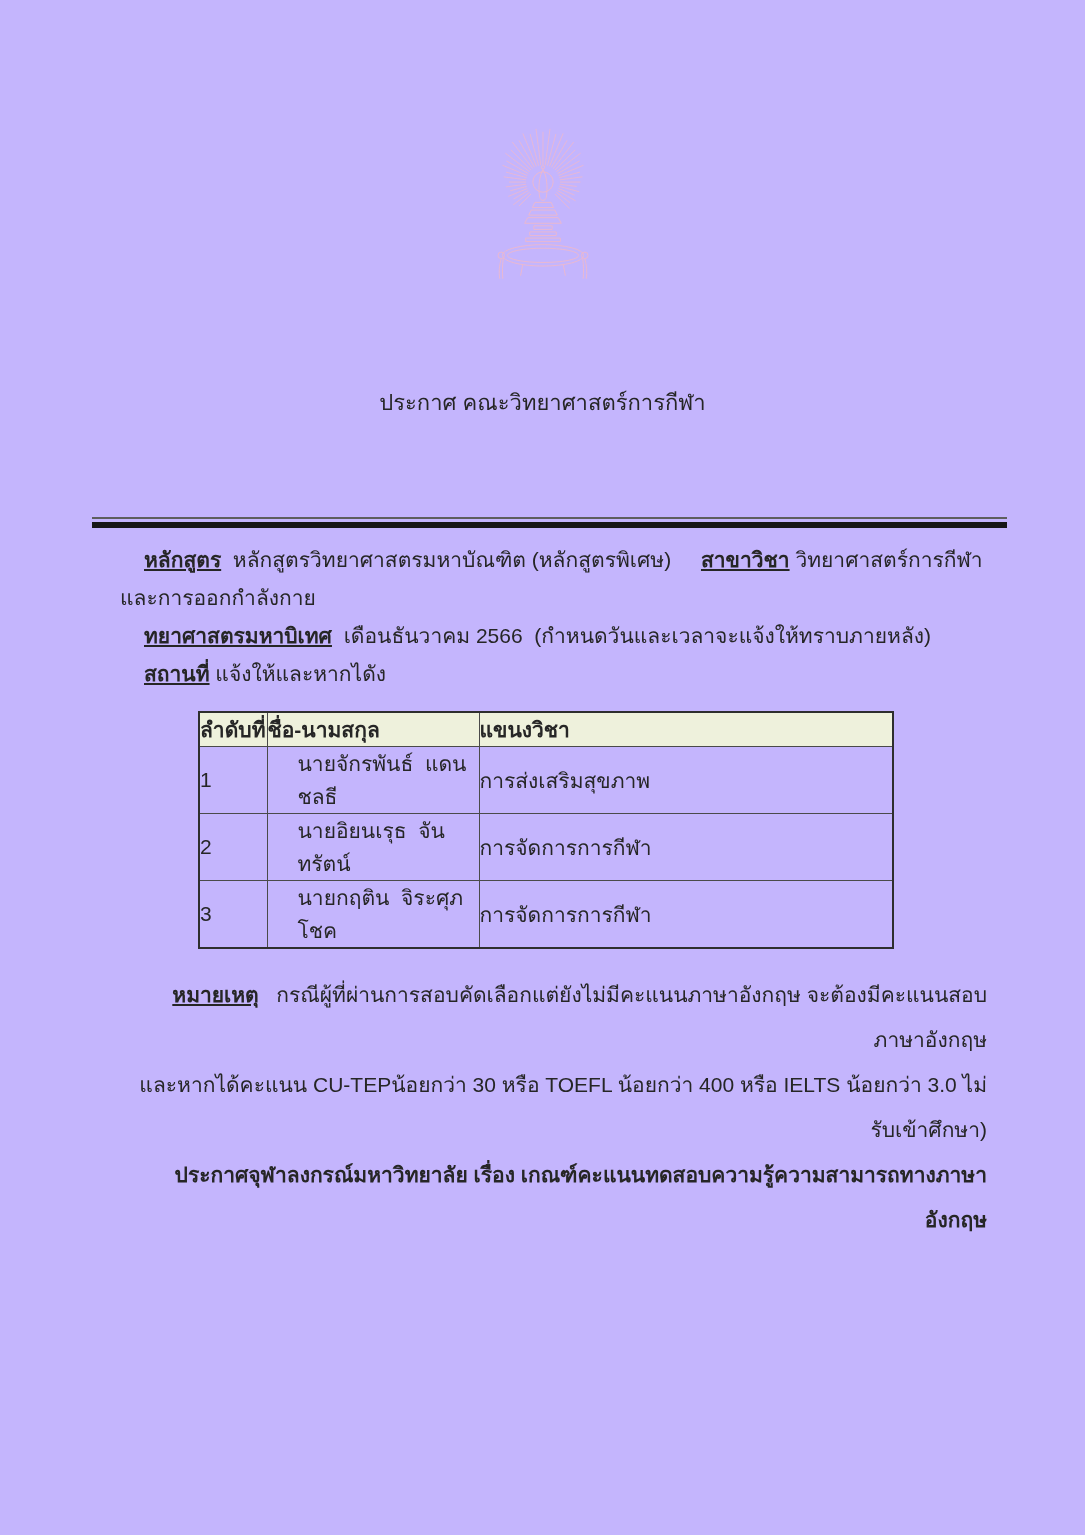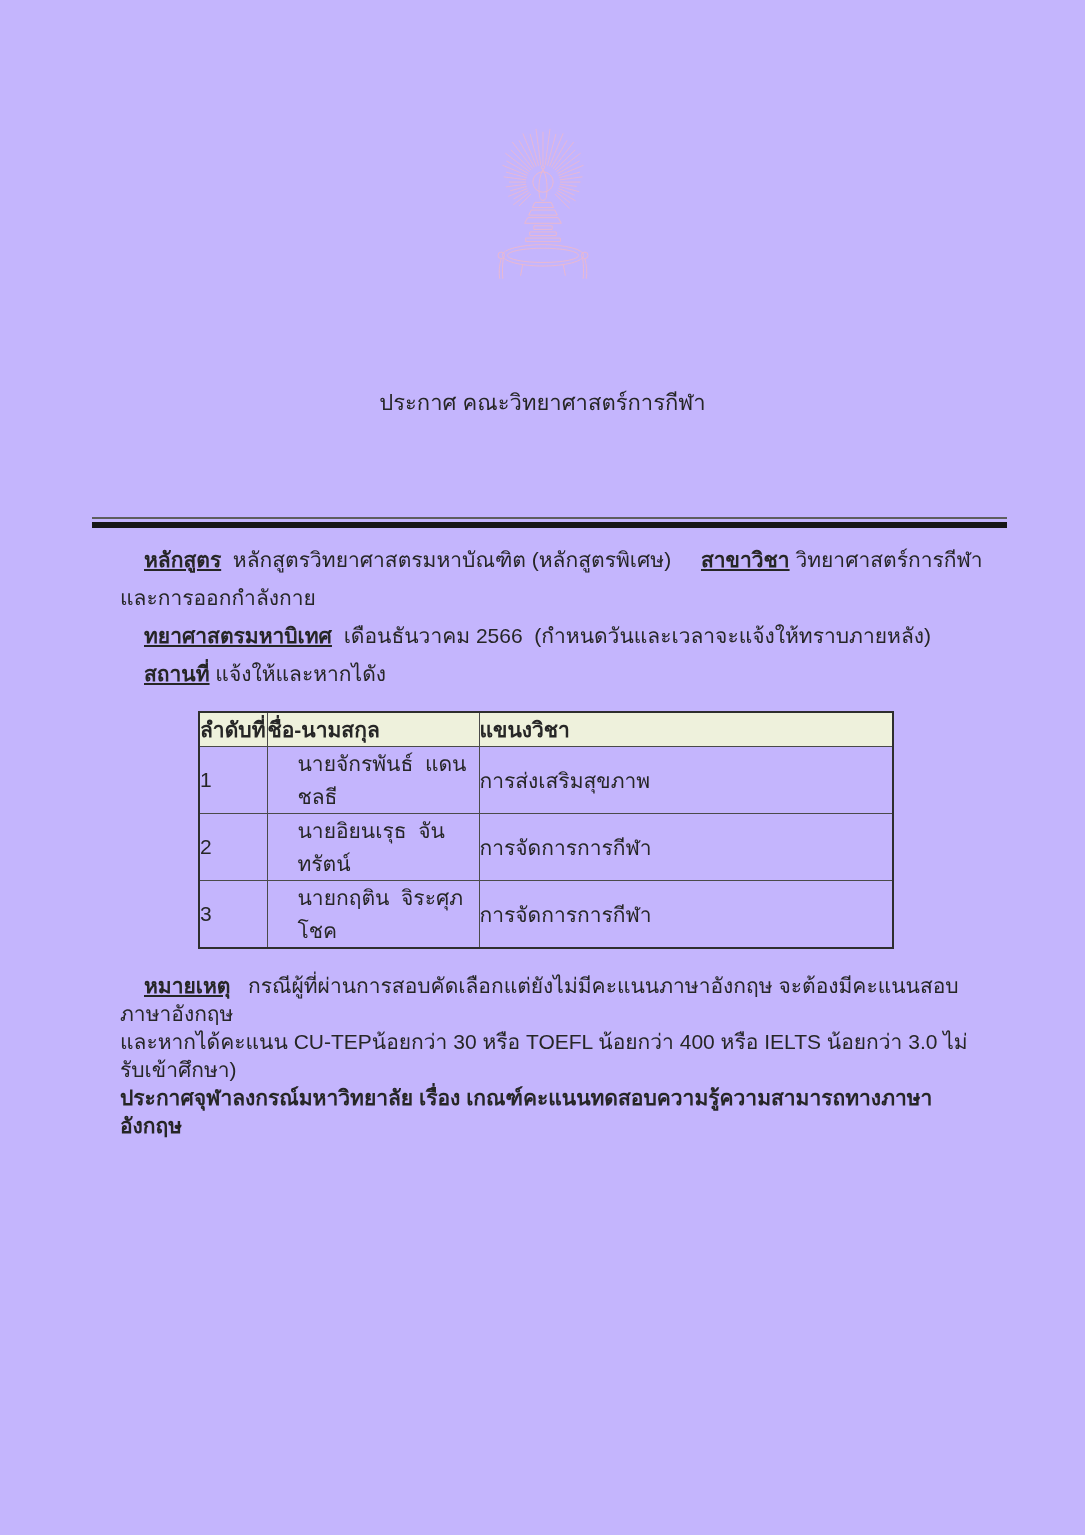--- a/index.html
+++ b/index.html
@@ -75,21 +75,21 @@
     height:33px;
   }
   table.students td{height:39px;}
   table.students td.name{
     text-align:left;
     padding-left:30px;
   }
 
   
   .notes{margin-top:23px;}
-  .notes .line, .criteria .line{line-height:28px;}
+  .notes .line, .criteria .line{line-height:45px;text-align:right;}
 </style>
 </head>
 <body>
 
 <div class="page">
 
   <div class="emblem-wrap">
     <svg width="124" height="168" viewBox="0 0 120 165">
       <g id="emblem-rays">
           <line x1="77.00" y1="57.00" x2="96.50" y2="57.00"></line>

